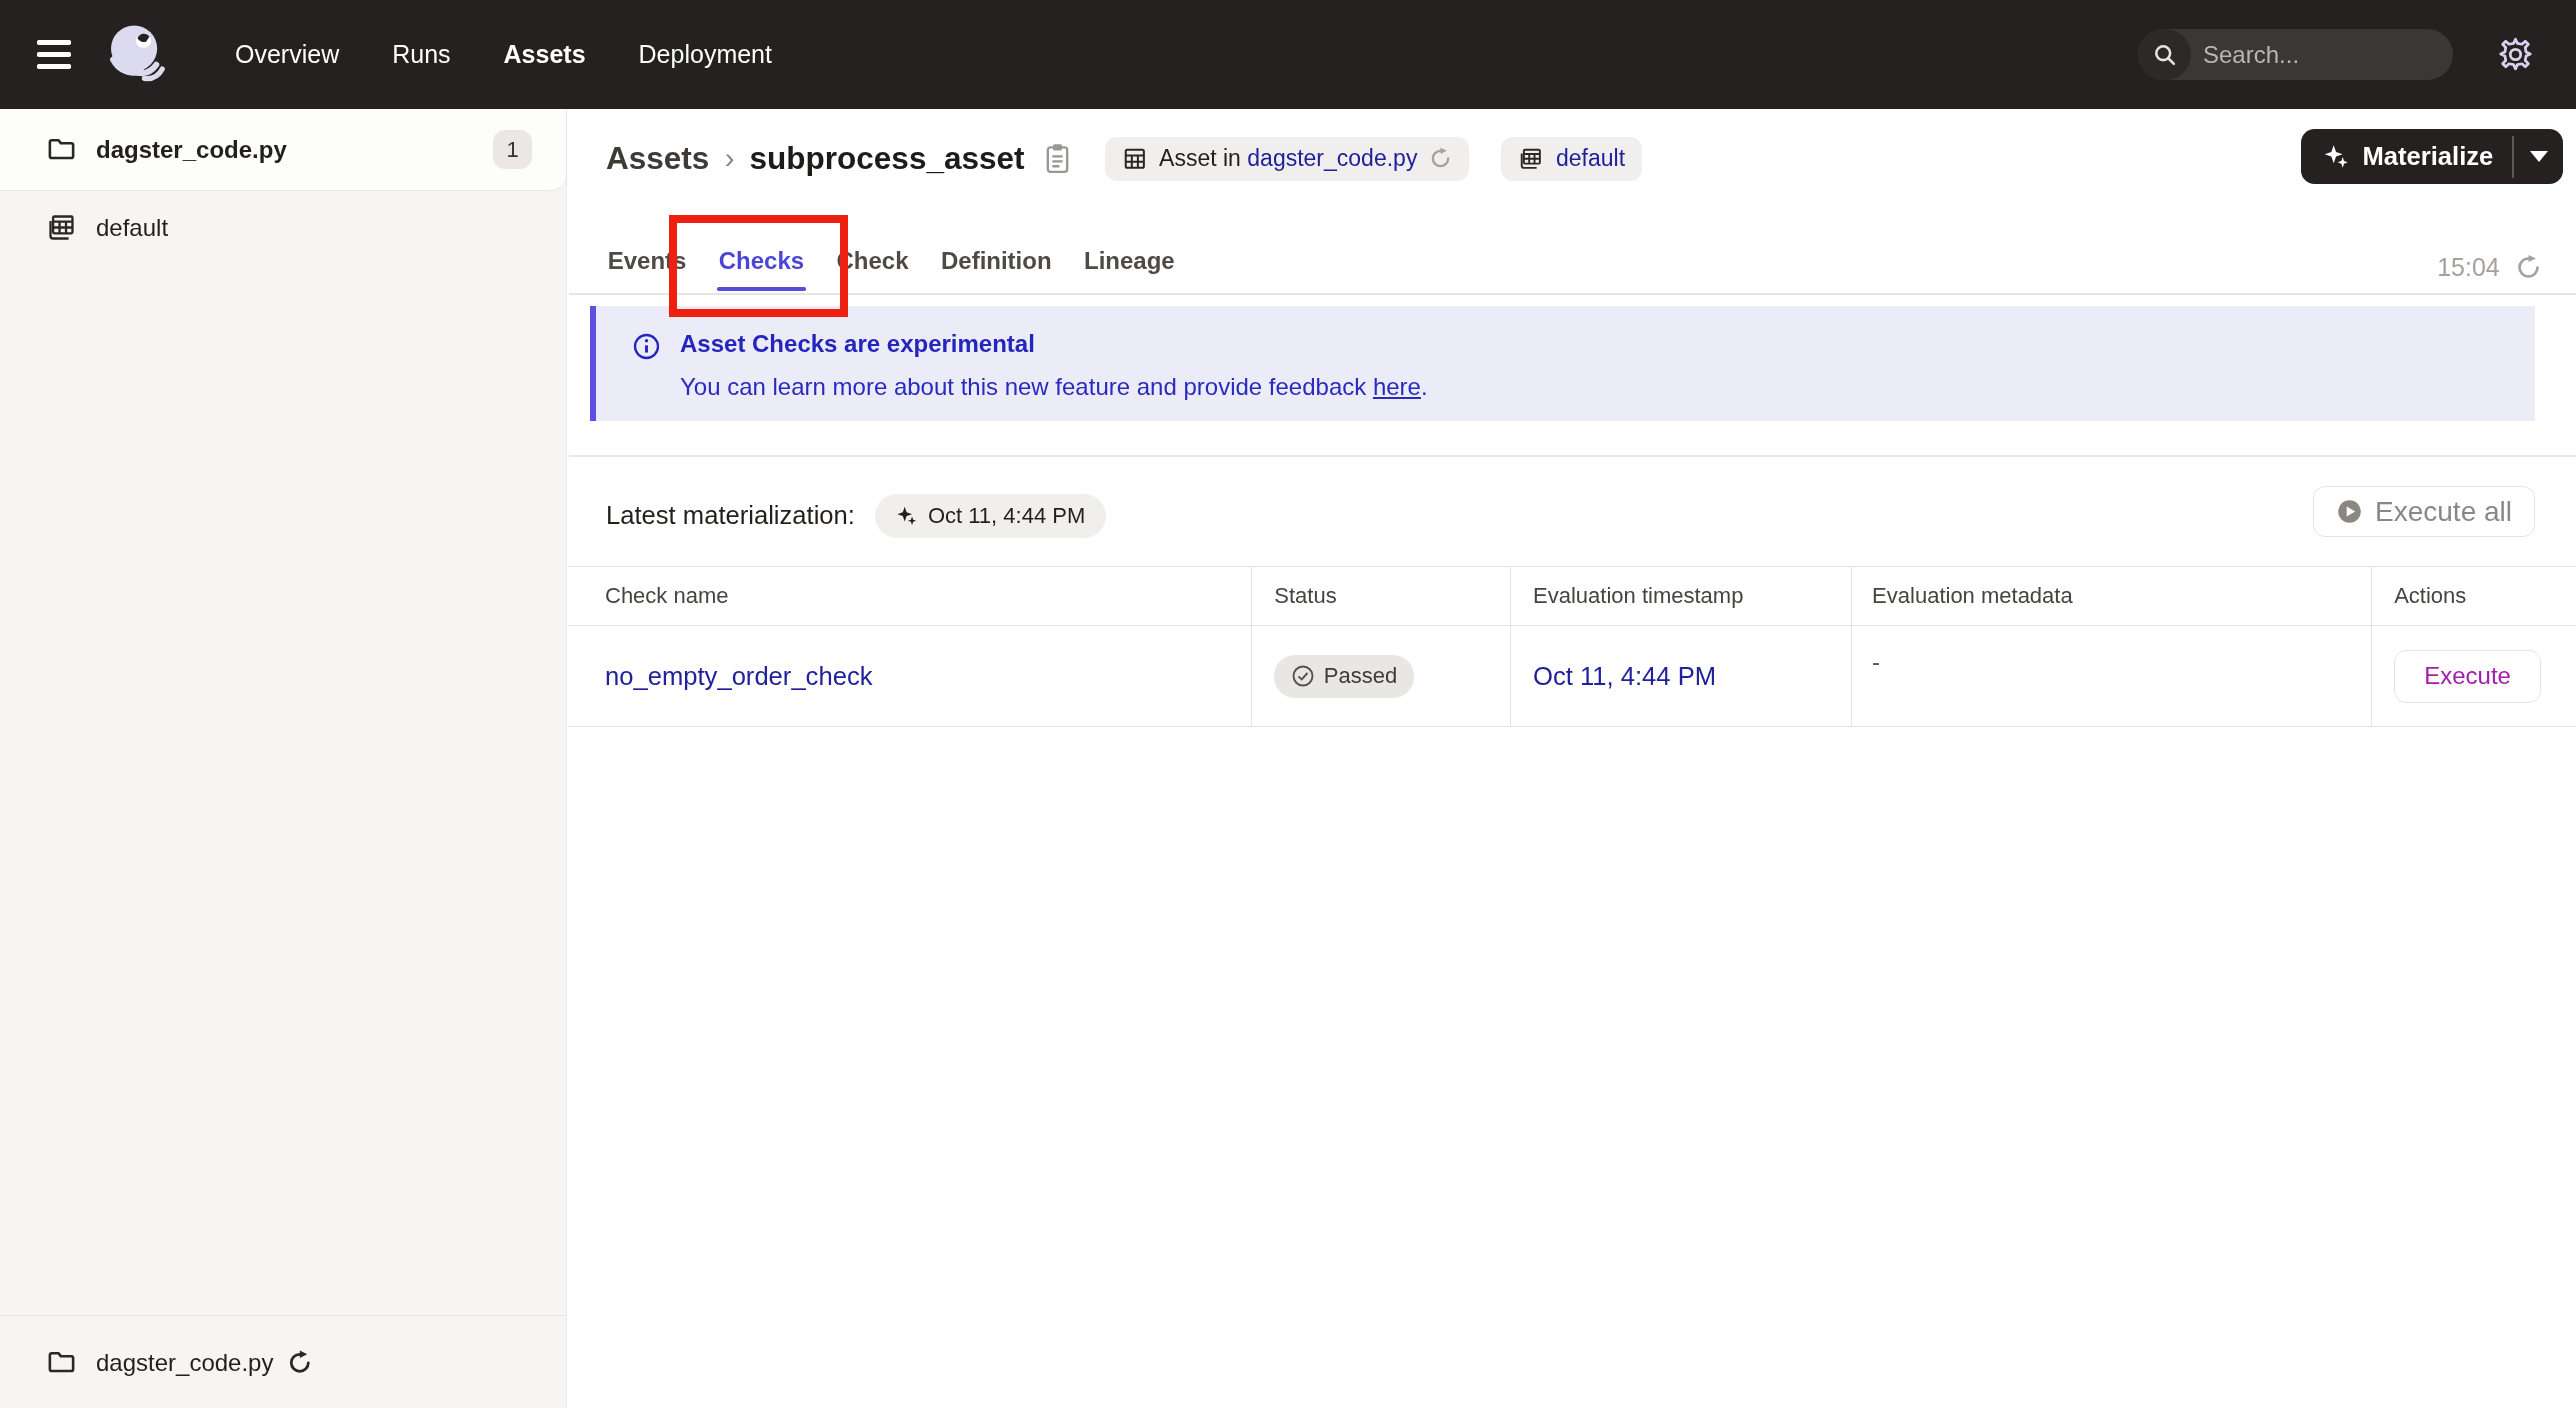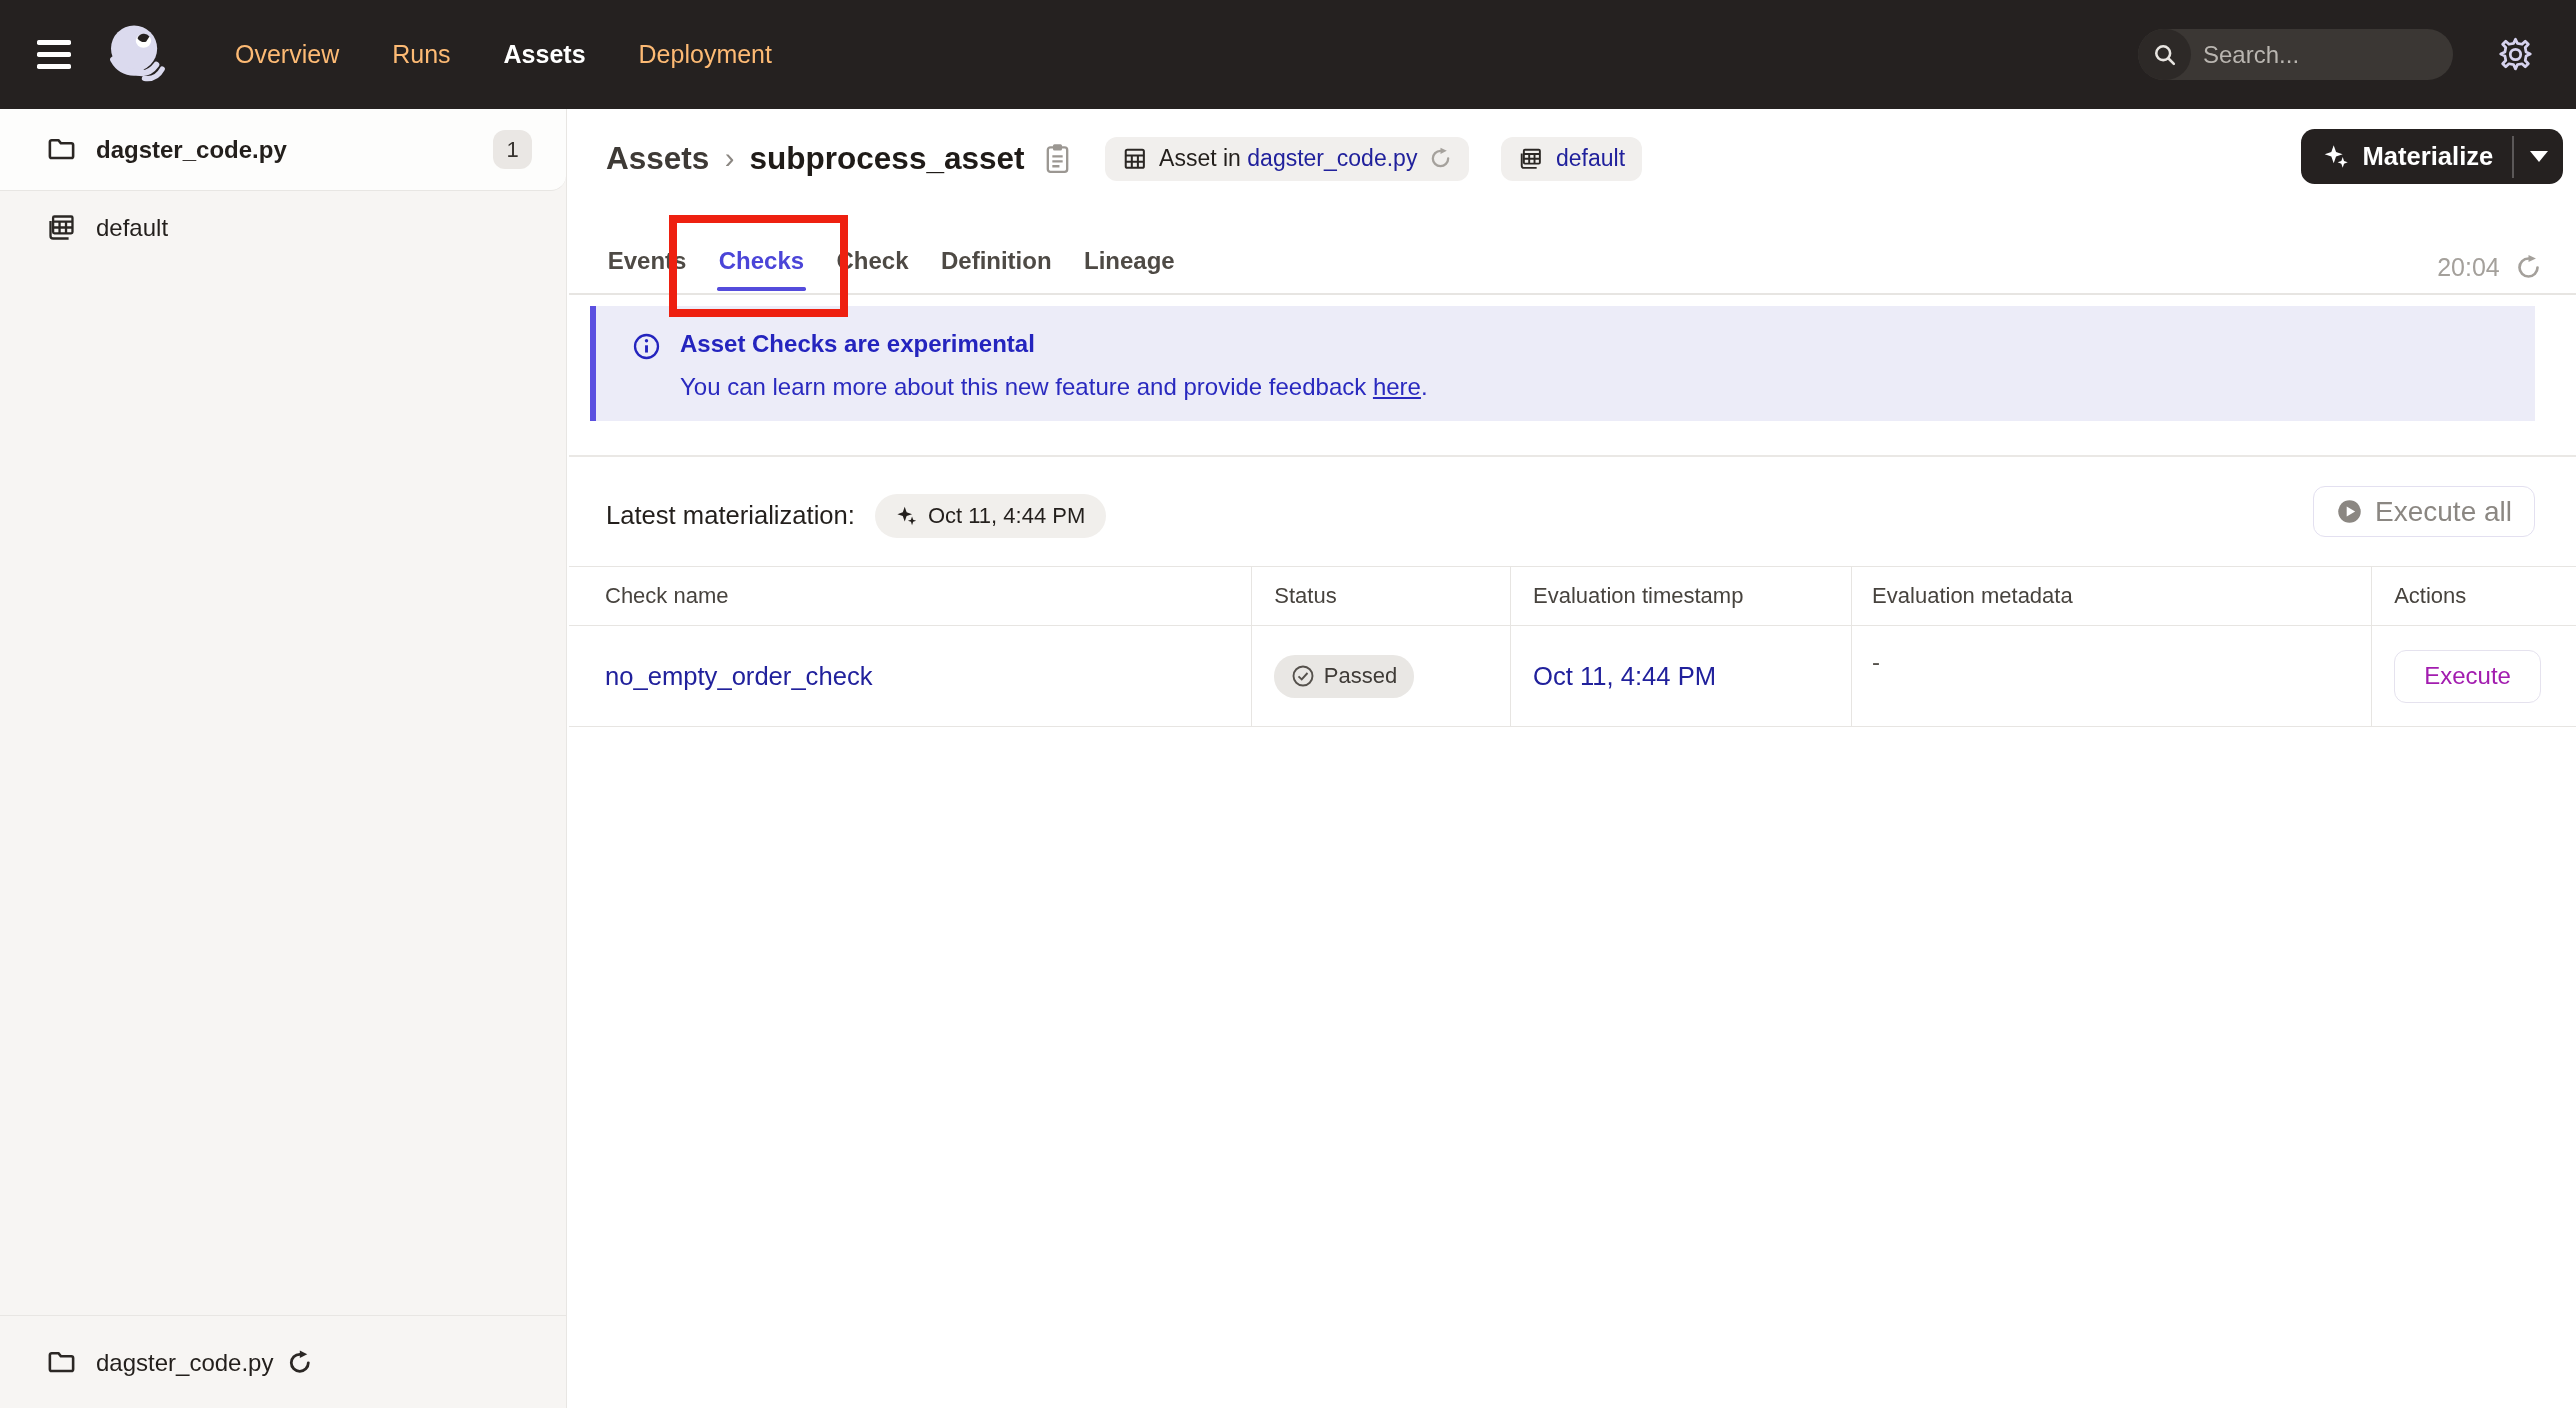--- a/index.html
+++ b/index.html
@@ -7,21 +7,21 @@
   body { font-family:"Liberation Sans", sans-serif; background:#fff; overflow:hidden; }
   .page { position:relative; width:2576px; height:1409px; background:#fff; }
 
   
   .topnav { position:absolute; left:0; top:0; width:2576px; height:109px; background:#252120;
             display:flex; align-items:center; padding:0 41px 0 37px; }
   .hamburger { width:39px; display:flex; flex-direction:column; gap:7.7px; cursor:pointer; }
   .hamburger span { display:block; width:34px; height:4.3px; background:#fff; border-radius:1.7px; }
   .logo { margin-left:29px; width:65px; height:65px; }
   .nav-menu { display:flex; gap:53px; margin-left:65px; }
-  .nav-item { font-size:25px; color:#fdba74; cursor:pointer; }
+  .nav-item { font-size:25px; color:#ffffff; cursor:pointer; }
   .nav-item.active { color:#ffffff; font-weight:bold; }
   .nav-spacer { flex:1; }
   .searchbox { width:315px; height:51px; background:#3B3734; border-radius:25.6px;
                display:flex; align-items:center; overflow:hidden; }
   .search-circle { width:53px; height:51px; background:#2D2927; border-radius:25.6px;
                    display:flex; align-items:center; justify-content:center; flex:0 0 auto; }
   .searchbox input { flex:1; background:transparent; border:none; outline:none;
                      color:#E8E5E1; font-size:24px; padding:0 8.5px 0 12px; font-family:inherit; }
   .searchbox input::placeholder { color:#B9B5B0; }
   .gear { margin-left:43px; width:39px; height:39px; color:#D6D2EE; }
@@ -249,21 +249,21 @@
     </div>
 
     <div class="tabs-row">
       <div class="tab">Events</div>
       <div class="tab active">Checks</div>
       <div class="tab">Check</div>
       <div class="tab">Definition</div>
       <div class="tab">Lineage</div>
     </div>
     <div class="timer">
-      <span>20:04</span>
+      <span>15:04</span>
       <svg class="refresh" viewBox="0 0 24 24">
         <path d="M12 4 a8 8 0 1 0 8 8" fill="none" stroke="currentColor" stroke-width="2.4" stroke-linecap="round"></path>
         <polygon points="12,0.8 18.6,4 12,7.2" fill="currentColor"></polygon>
       </svg>
     </div>
     <div class="tabs-divider"></div>
 
     <div class="banner">
       <svg class="iicon" viewBox="0 0 24 24" fill="none" stroke="currentColor" stroke-width="1.9">
         <circle cx="12" cy="12" r="9.5"></circle>

